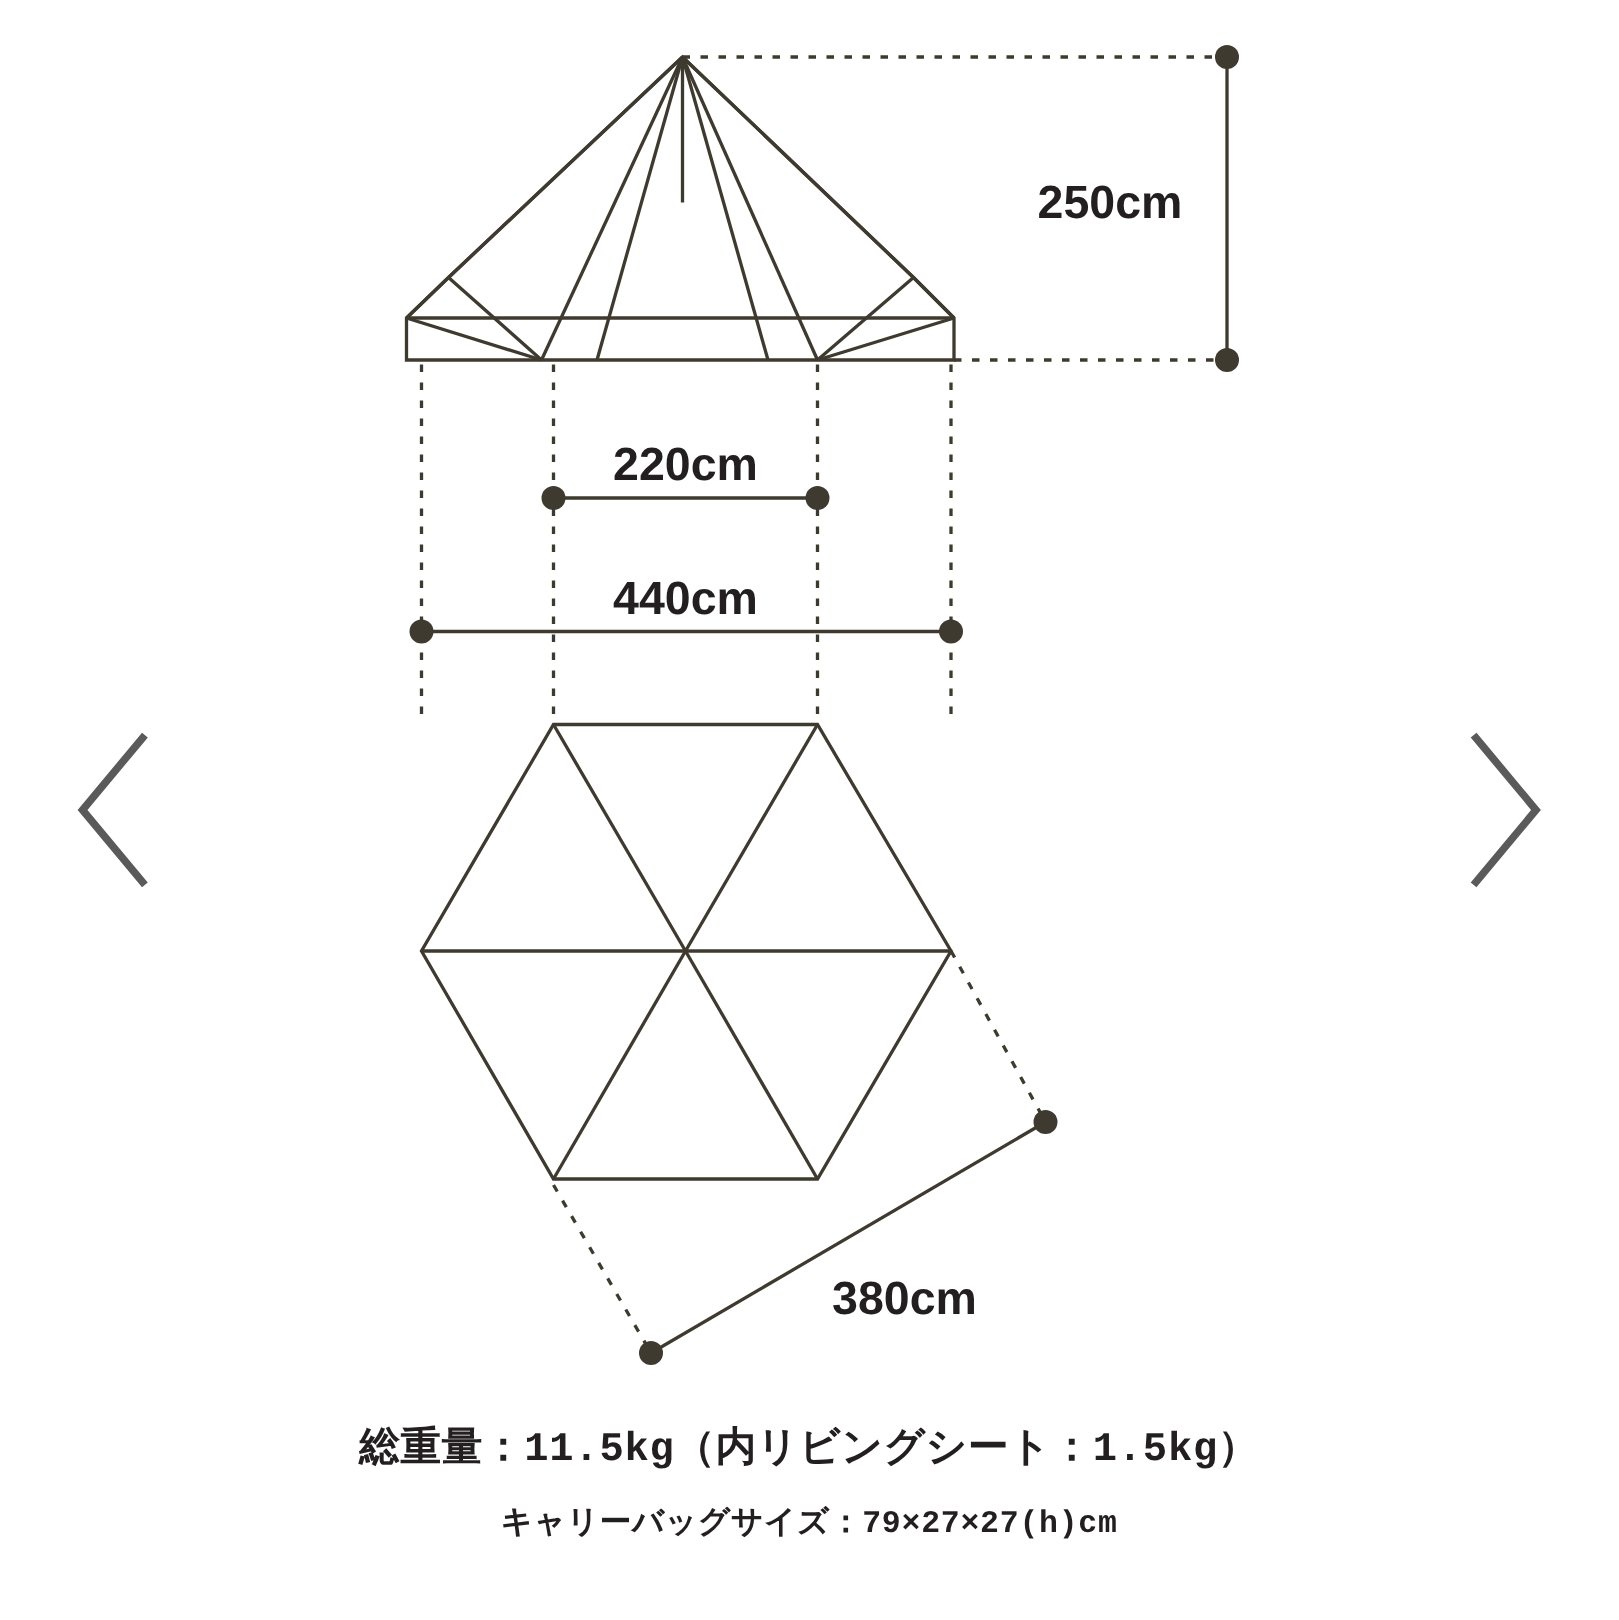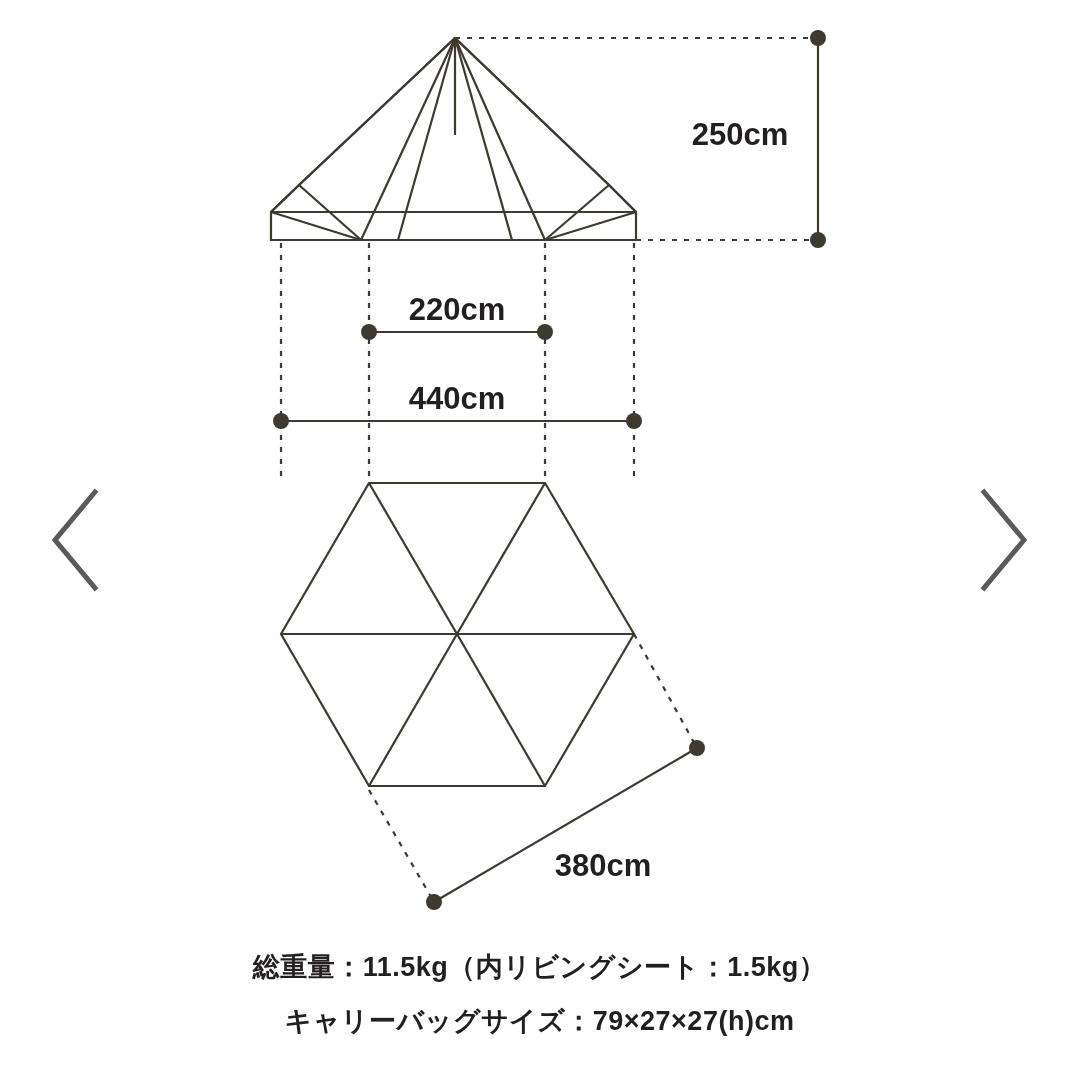--- a/index.html
+++ b/index.html
@@ -42,29 +42,29 @@
   #prev-arrow { left: 42px; top: 480px; }
   #next-arrow { right: 42px; top: 480px; }
   .arrow-nav svg { display: block; }
   .caption-block {
     position: absolute;
     left: 0;
     right: 0;
     text-align: center;
   }
   .caption-line {
-    font-family: Liberation Sans, sans-serif;
+    font-family: Liberation Mono, monospace;
     font-weight: bold;
     color: #231f20;
     letter-spacing: 0.5px;
     line-height: 1.45;
     white-space: nowrap;
   }
   #caption-weight { font-size: 27px; }
-  #caption-bag { font-size: 27px; margin-top: 15px; }
+  #caption-bag { font-size: 21px; margin-top: 15px; }
   .dim-label {
     font-family: "Liberation Sans", sans-serif;
     font-weight: bold;
     fill: #231f20;
   }
 </style>
 </head>
 <body>
 
 <div id="stage">

